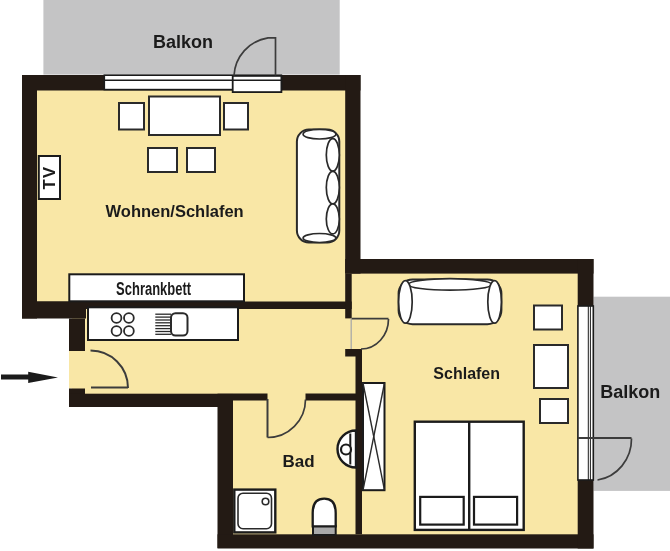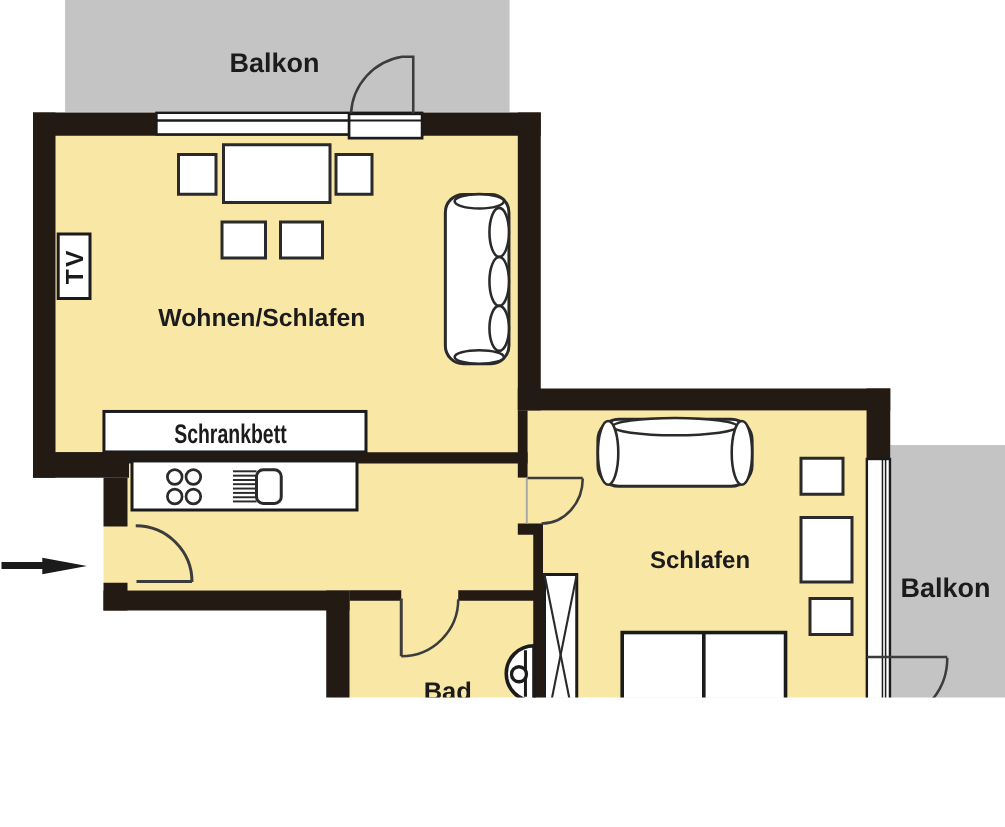--- a/index.html
+++ b/index.html
@@ -1,16 +1,16 @@
 <!DOCTYPE html>
 <html><head>
 <meta charset="utf-8">
 <style>
   html,body{margin:0;padding:0;background:#ffffff;}
-  .plan{width:670px;height:465px;position:relative;}
+  .plan{width:670px;height:551px;position:relative;}
   svg{display:block;}
   text{font-family:"Liberation Sans", sans-serif;font-weight:bold;fill:#1b1b1b;}
 </style>
 </head>
 <body>
 <div class="plan">
 <svg width="670" height="551" viewBox="0 0 670 551">
 
 <rect x="0" y="0" width="670" height="551" fill="#ffffff"></rect>
 

